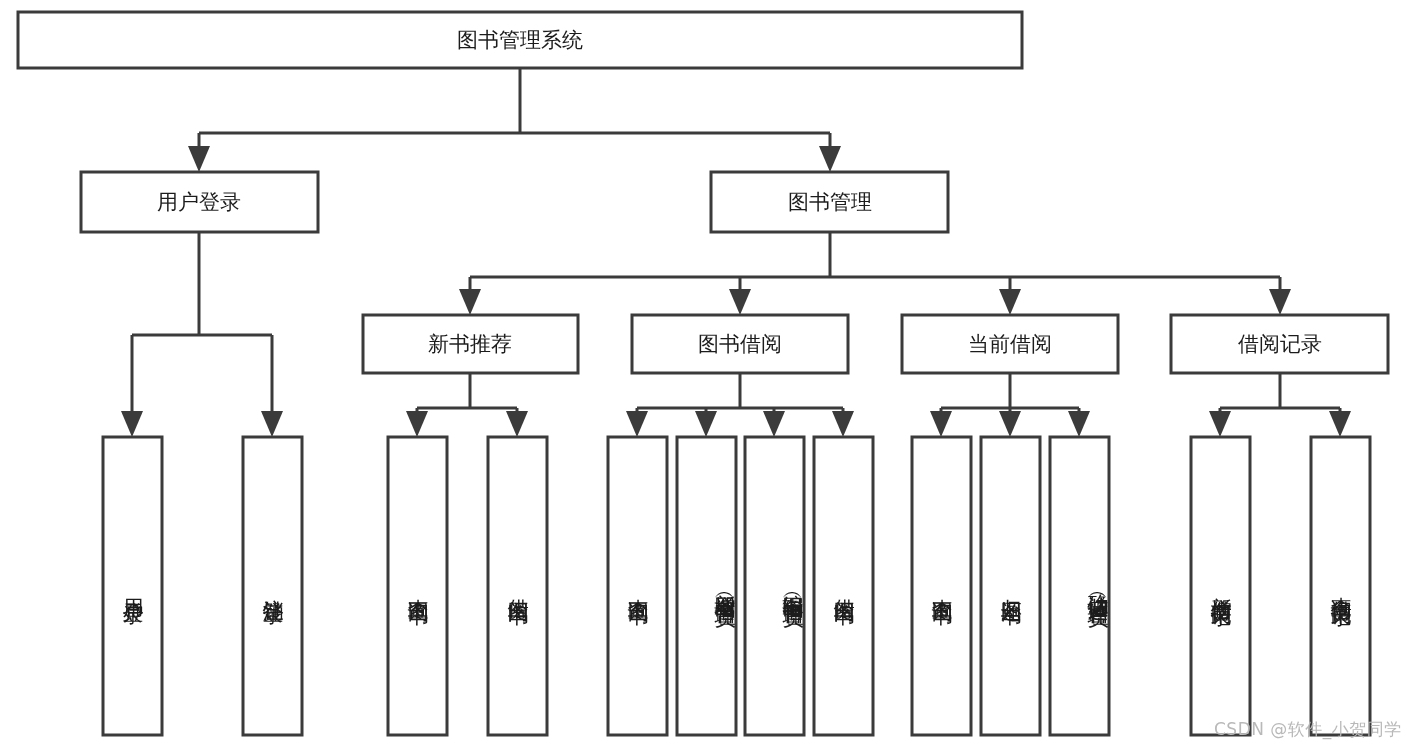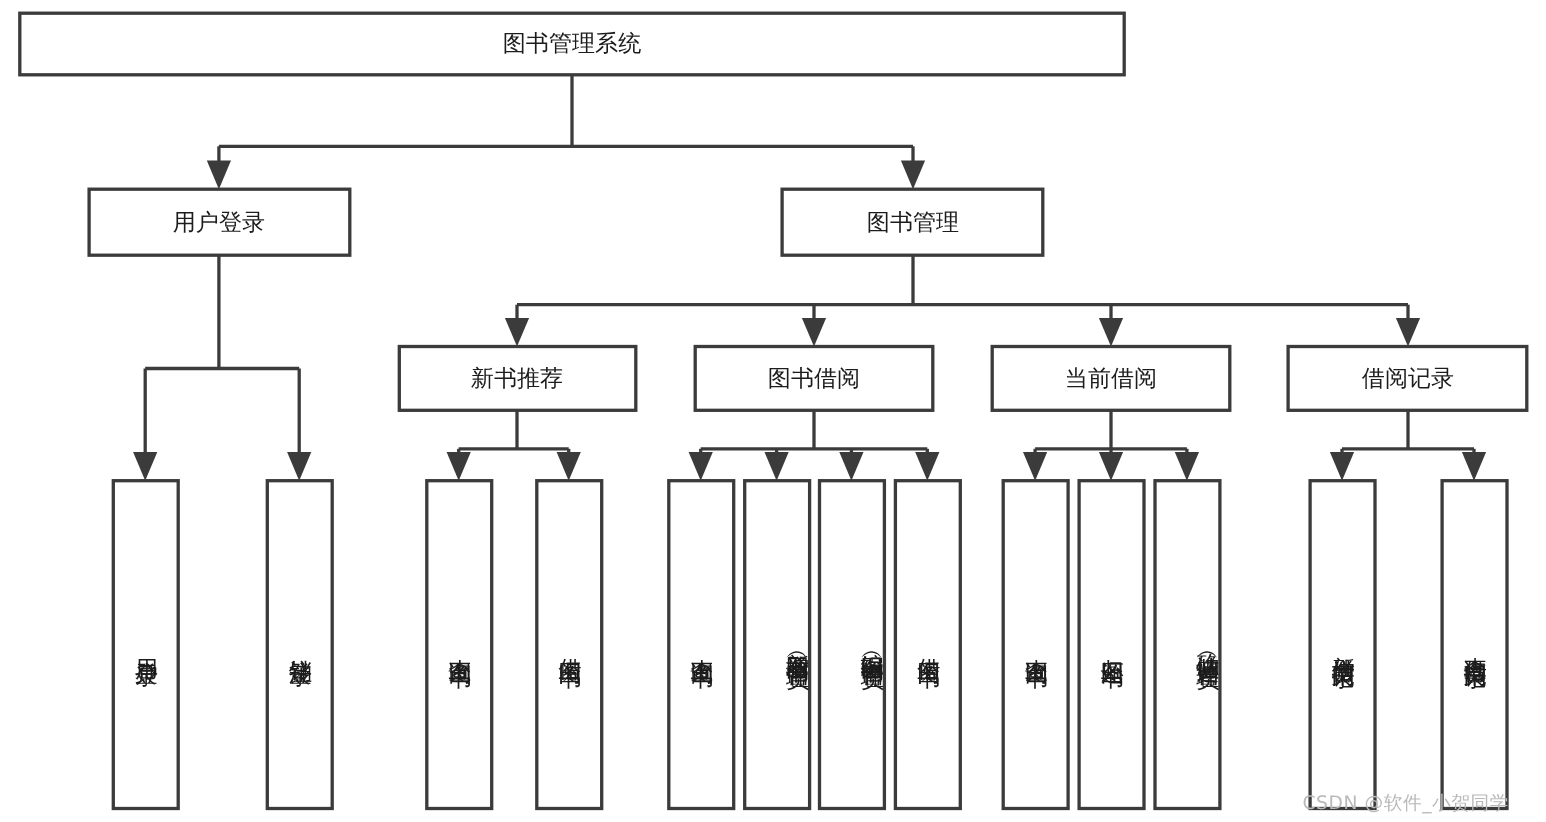--- a/index.html
+++ b/index.html
@@ -197,15 +197,15 @@
   <div class="vlabel" style="left:745px; top:441px; width:59px; height:290px; display:flex; align-items:flex-start; justify-content:center;">编辑图书（管理员）</div>
   <div class="vlabel" style="left:814px; top:437px; width:59px; height:298px; display:flex; align-items:center; justify-content:center;">借阅图书</div>
 
   <div class="vlabel" style="left:912px; top:437px; width:59px; height:298px; display:flex; align-items:center; justify-content:center;">查询图书</div>
   <div class="vlabel" style="left:981px; top:437px; width:59px; height:298px; display:flex; align-items:center; justify-content:center;">归还图书</div>
   <div class="vlabel" style="left:1050px; top:441px; width:59px; height:290px; display:flex; align-items:flex-start; justify-content:center;">确认归还（管理员）</div>
 
   <div class="vlabel" style="left:1191px; top:437px; width:59px; height:298px; display:flex; align-items:center; justify-content:center;">新增借阅记录</div>
   <div class="vlabel" style="left:1311px; top:437px; width:59px; height:298px; display:flex; align-items:center; justify-content:center;">查询借阅记录</div>
 
-  <div class="watermark" style="left:1184px; top:718px;">CSDN @软件_小贺同学</div>
+  <div class="watermark" style="left:1214px; top:718px;">CSDN @软件_小贺同学</div>
 
 </div>
 
 </body></html>

